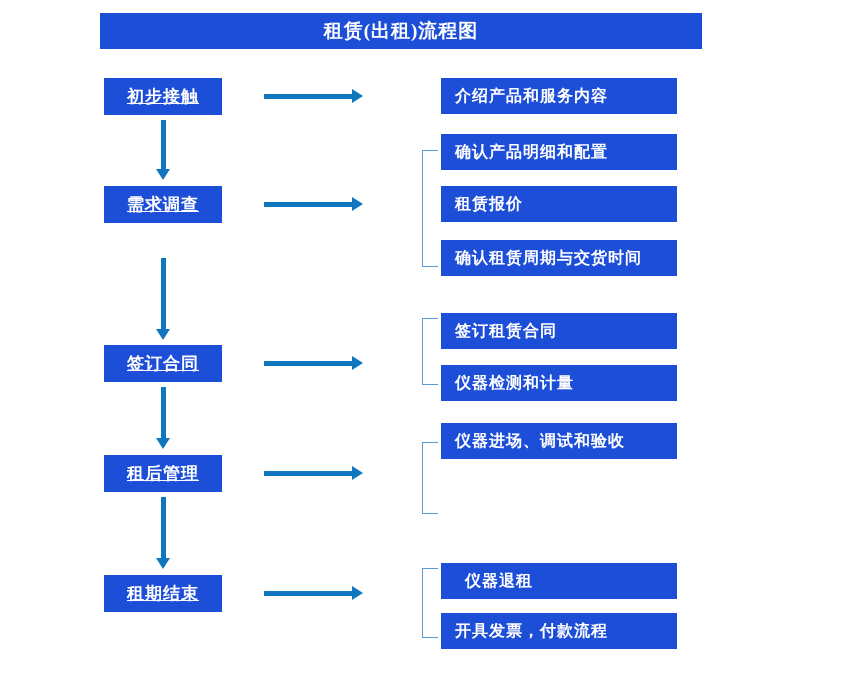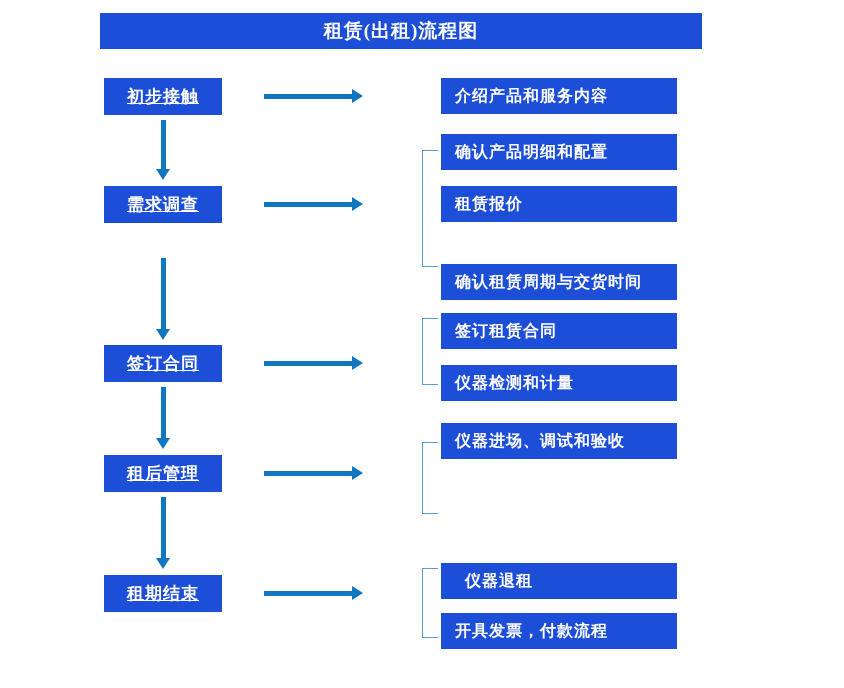--- a/index.html
+++ b/index.html
@@ -127,21 +127,21 @@
 
   <div class="h-arrow" style="left:264px; top:197px; width:99px;">
     <div class="shaft" style="width:88px;"></div>
     <div class="head" style="left:88px;"></div>
   </div>
 
   <div class="bracket" style="left:422px; top:150px; width:16px; height:117px;"></div>
 
   <div class="box detail-box" style="top:134px;">确认产品明细和配置</div>
   <div class="box detail-box" style="top:186px;">租赁报价</div>
-  <div class="box detail-box" style="top:240px;margin-top:24px;">确认租赁周期与交货时间</div>
+  <div class="box detail-box" style="top:240px;">确认租赁周期与交货时间</div>
 
   <div class="v-arrow" style="left:156px; top:258px; height:82px;">
     <div class="shaft" style="height:71px;"></div>
     <div class="head" style="top:71px;"></div>
   </div>
 
   <div class="box stage-box" style="top:345px;">签订合同</div>
 
   <div class="h-arrow" style="left:264px; top:356px; width:99px;">
     <div class="shaft" style="width:88px;"></div>

